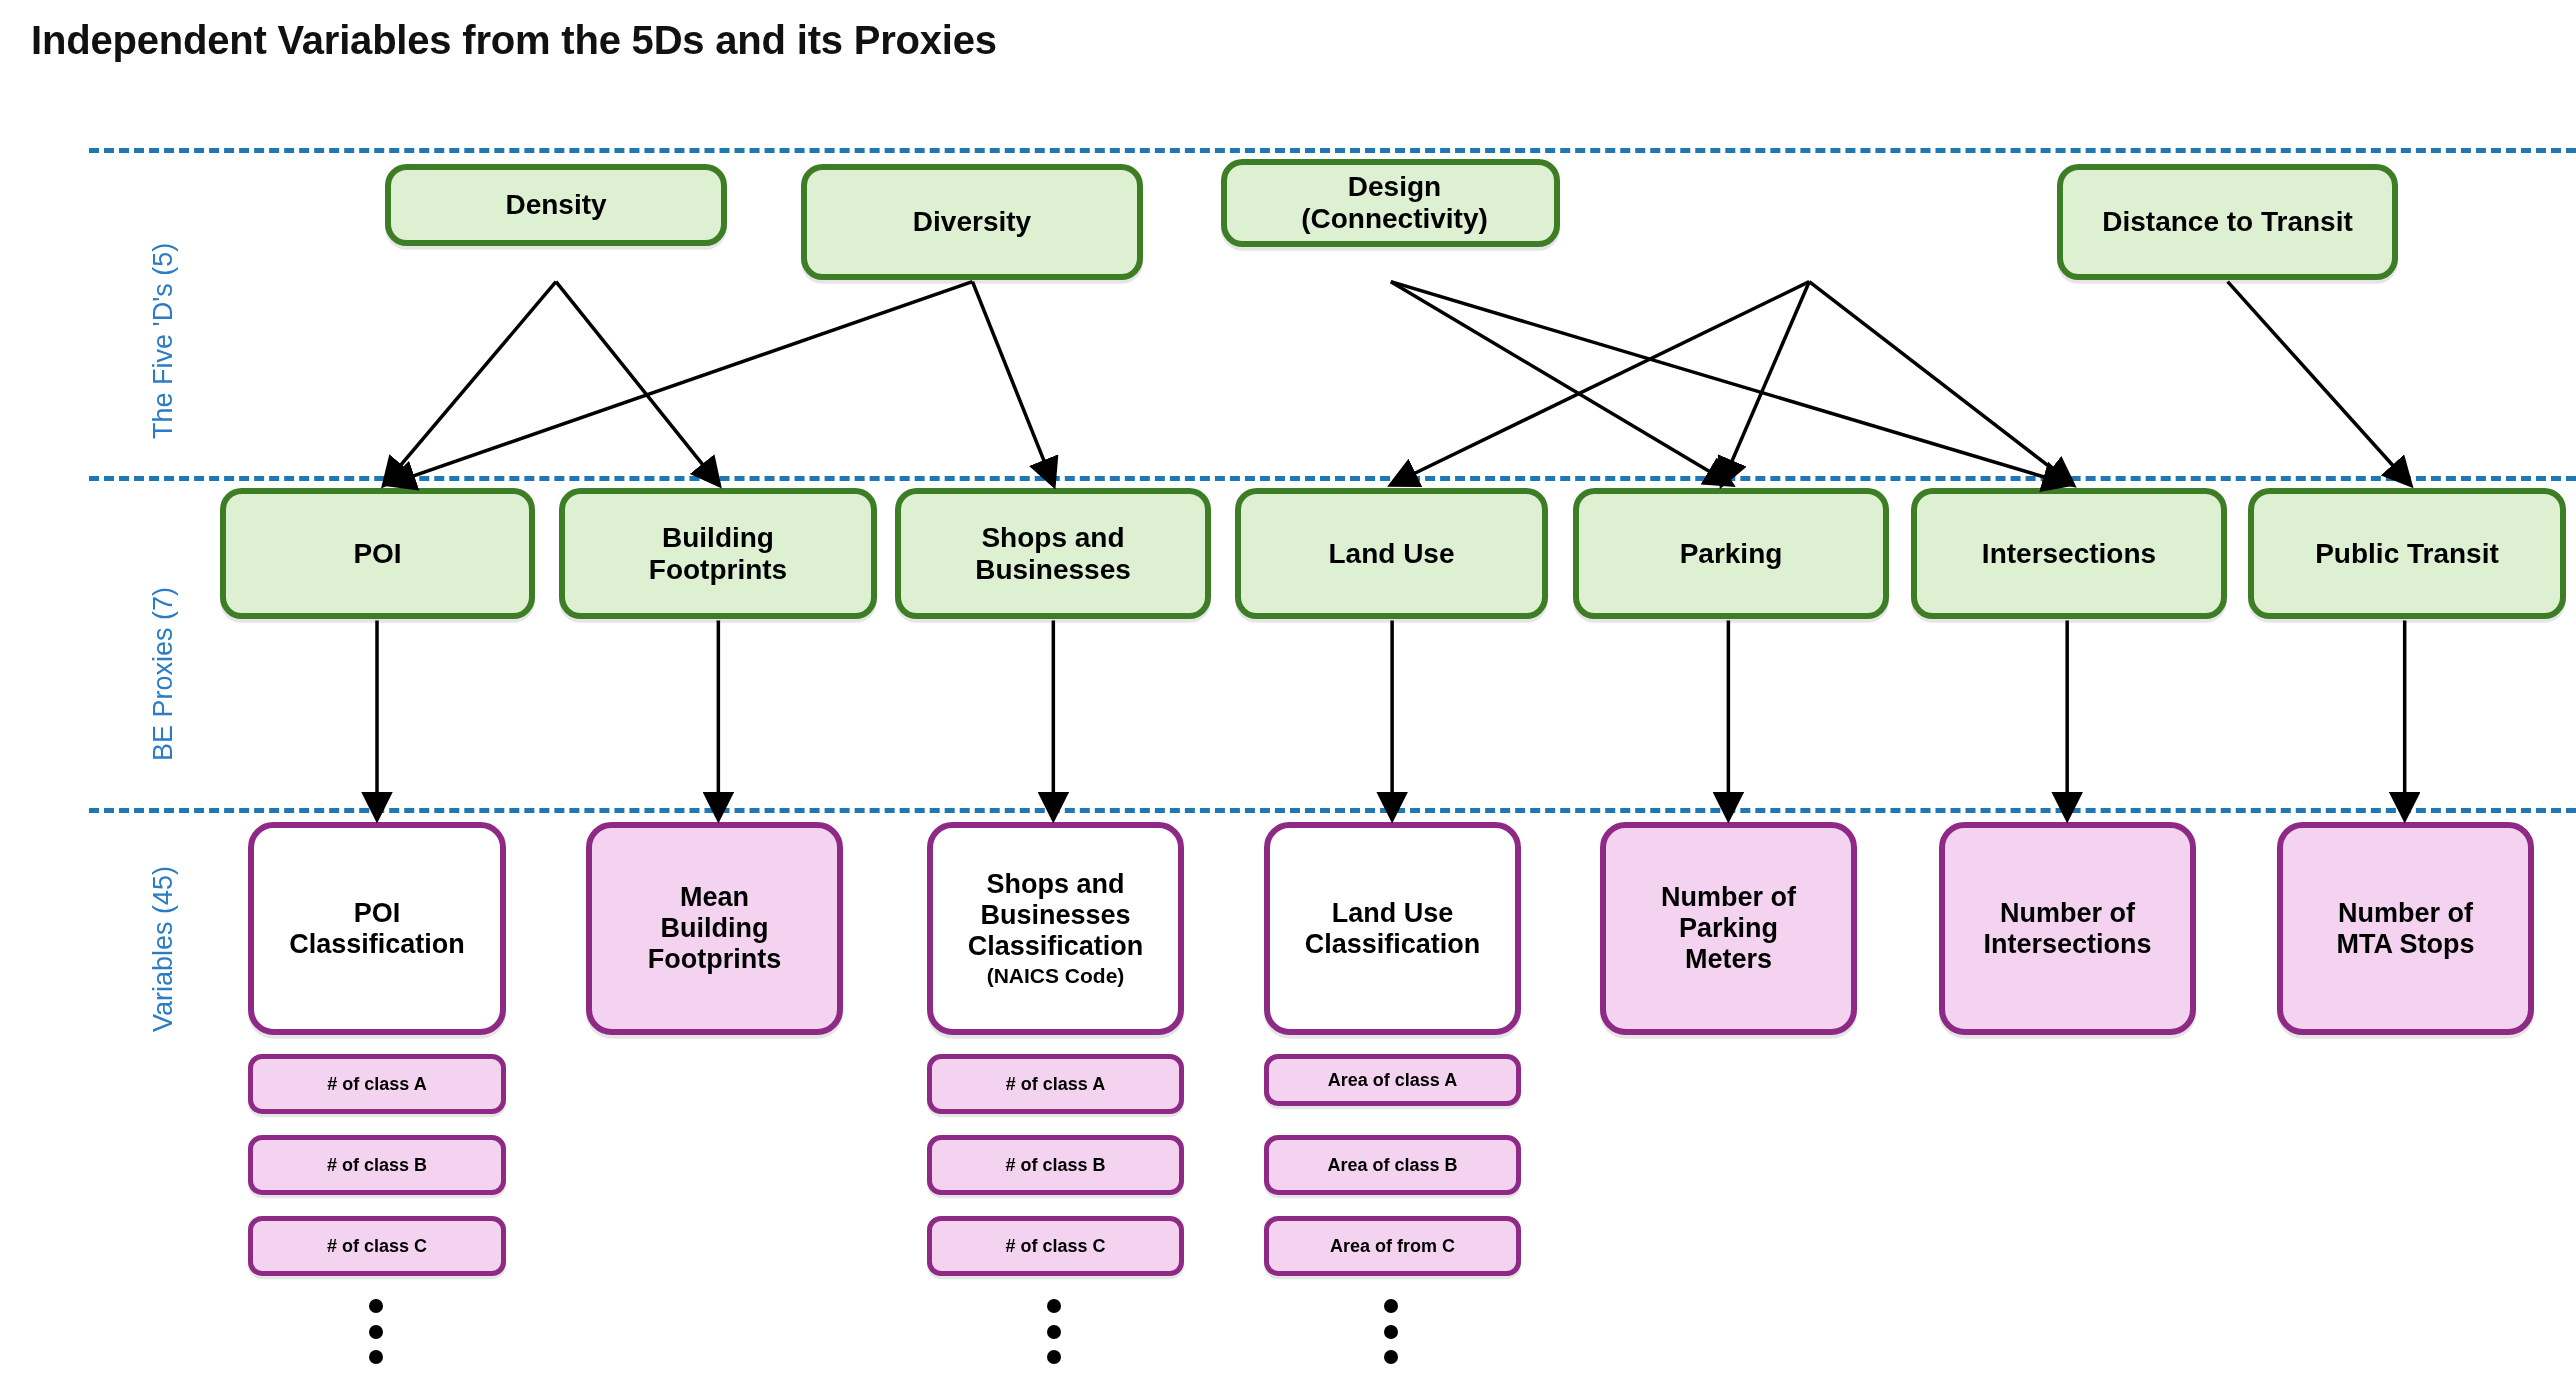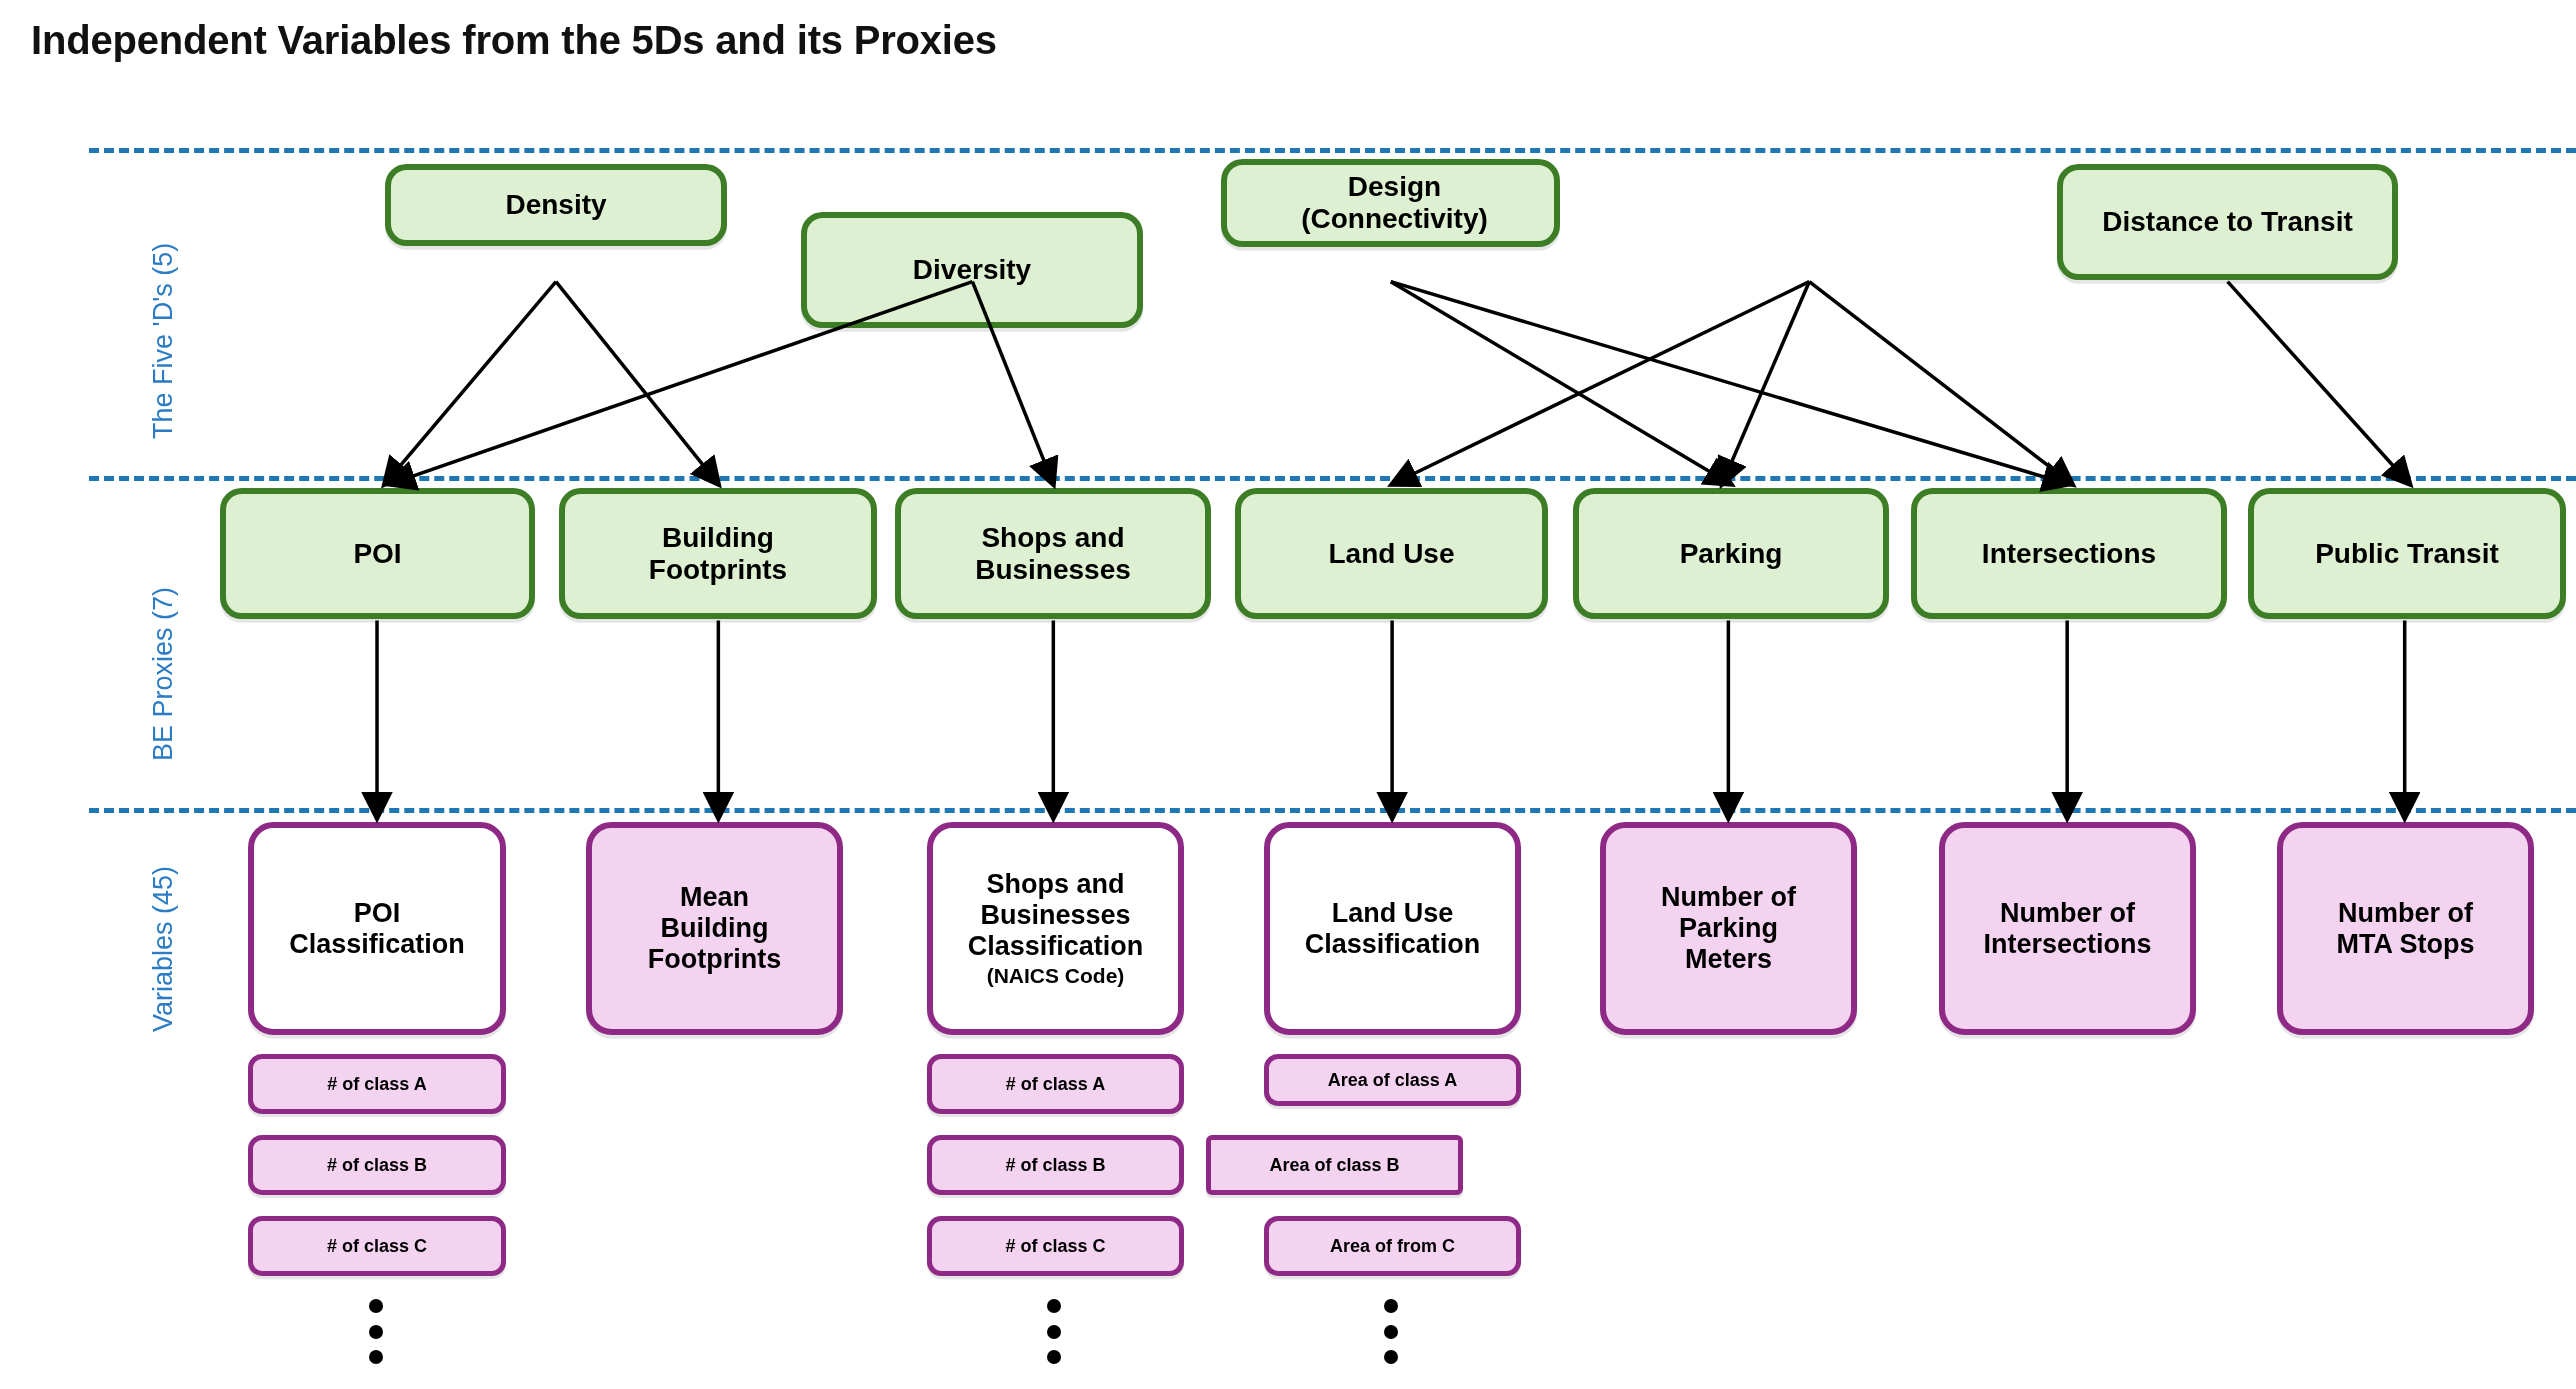--- a/index.html
+++ b/index.html
@@ -83,21 +83,21 @@
   <div class="band-line" style="top:808px;"></div>
 
   <div class="band-label" style="left:148px;top:439px;">The Five 'D's (5)</div>
   <div class="band-label" style="left:148px;top:761px;">BE Proxies (7)</div>
   <div class="band-label" style="left:148px;top:1032px;">Variables (45)</div>
 
   <div class="node green" style="left:385px;top:164px;width:342px;height:82px;">
     <span class="txt">Density</span>
     </div>
 
-  <div class="node green" style="left:801px;top:164px;width:342px;height:116px;margin-top:48px;">
+  <div class="node green" style="left:801px;top:164px;width:342px;height:116px;">
     <span class="txt">Diversity</span>
     </div>
 
   <div class="node green" style="left:1221px;top:159px;width:339px;height:88px;padding-left:8px;">
     <span class="txt">Design<br>(Connectivity)</span>
     </div>
 
 
   <div class="node green" style="left:2057px;top:164px;width:341px;height:116px;">
     <span class="txt">Distance to Transit</span>
@@ -188,21 +188,21 @@
     </div>
   <div class="dots" style="left:1046px;top:1299px;width:15.3px;height:65px;">
       <i></i>
       <i></i>
       <i></i>
     </div>
 
   <div class="node pill" style="left:1264px;top:1054px;width:257px;height:52px;">
     <span class="txt">Area of class A</span>
     </div>
-  <div class="node pill" style="left:1206px;top:1135px;width:257px;height:60px;border-radius:6px;">
+  <div class="node pill" style="left:1264px;top:1135px;width:257px;height:60px;">
     <span class="txt">Area of class B</span>
     </div>
   <div class="node pill" style="left:1264px;top:1216px;width:257px;height:60px;">
     <span class="txt">Area of from C</span>
     </div>
   <div class="dots" style="left:1383px;top:1299px;width:15.3px;height:65px;">
       <i></i>
       <i></i>
       <i></i>
     </div>

